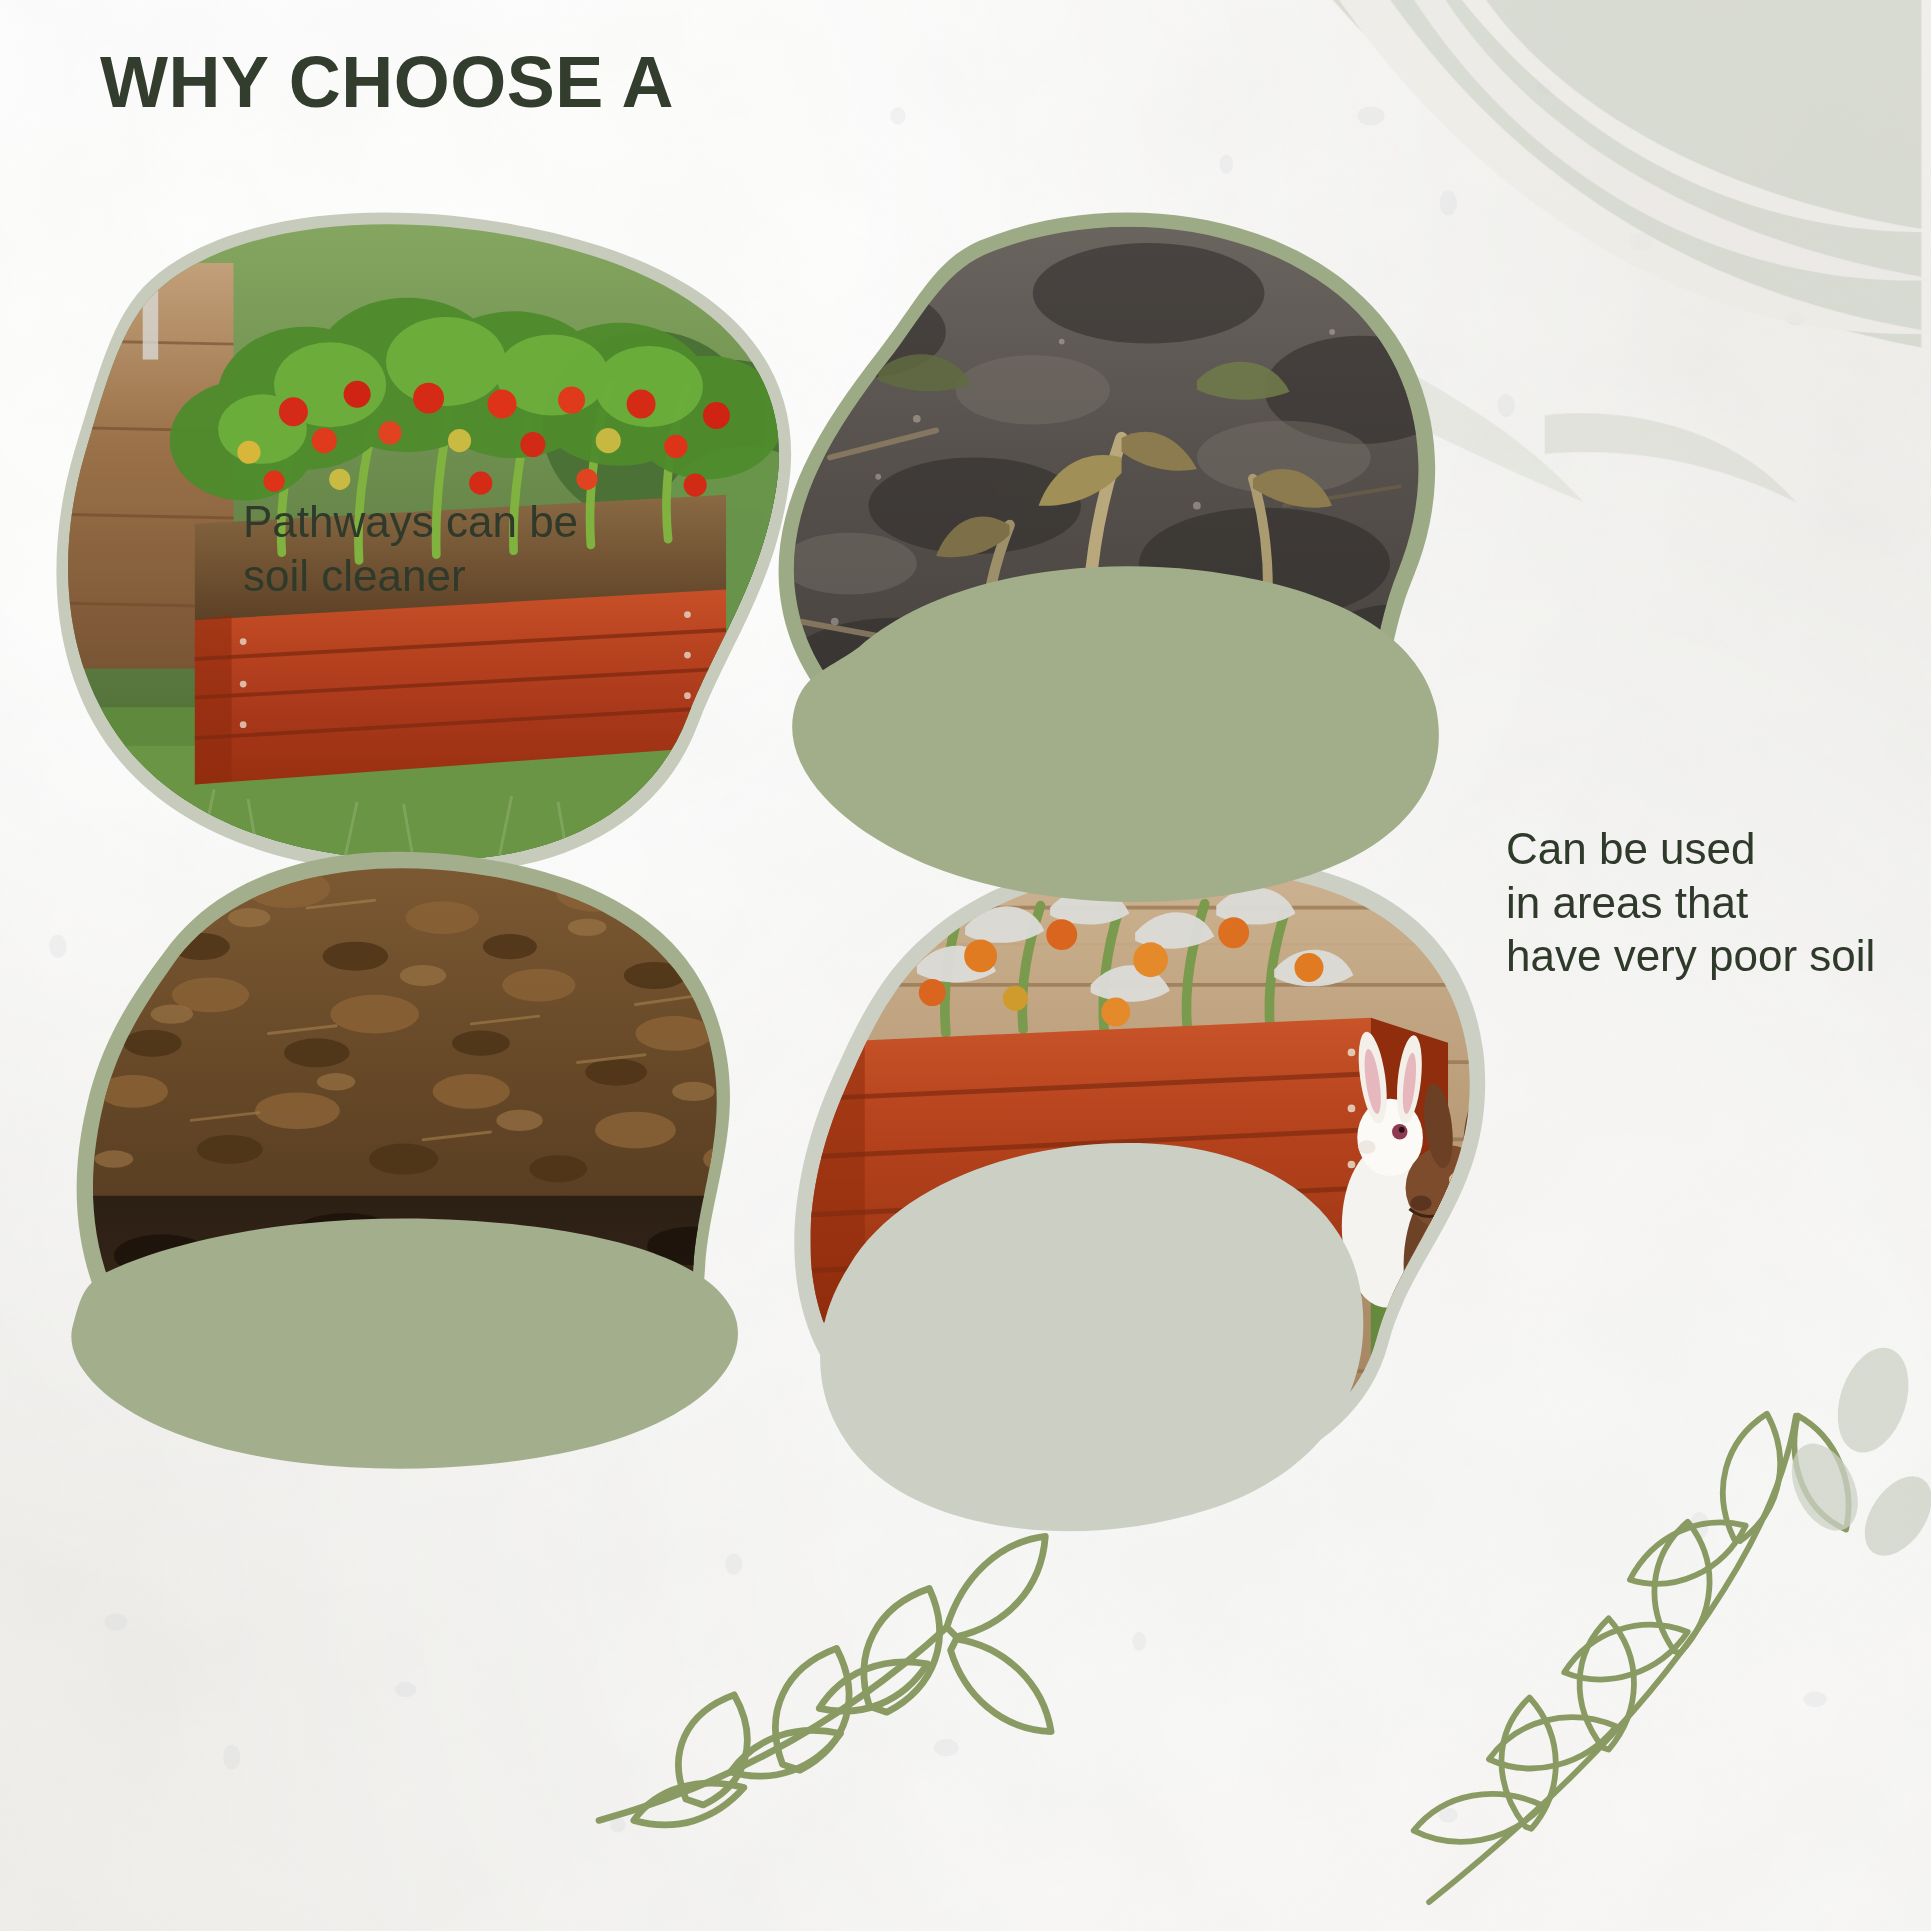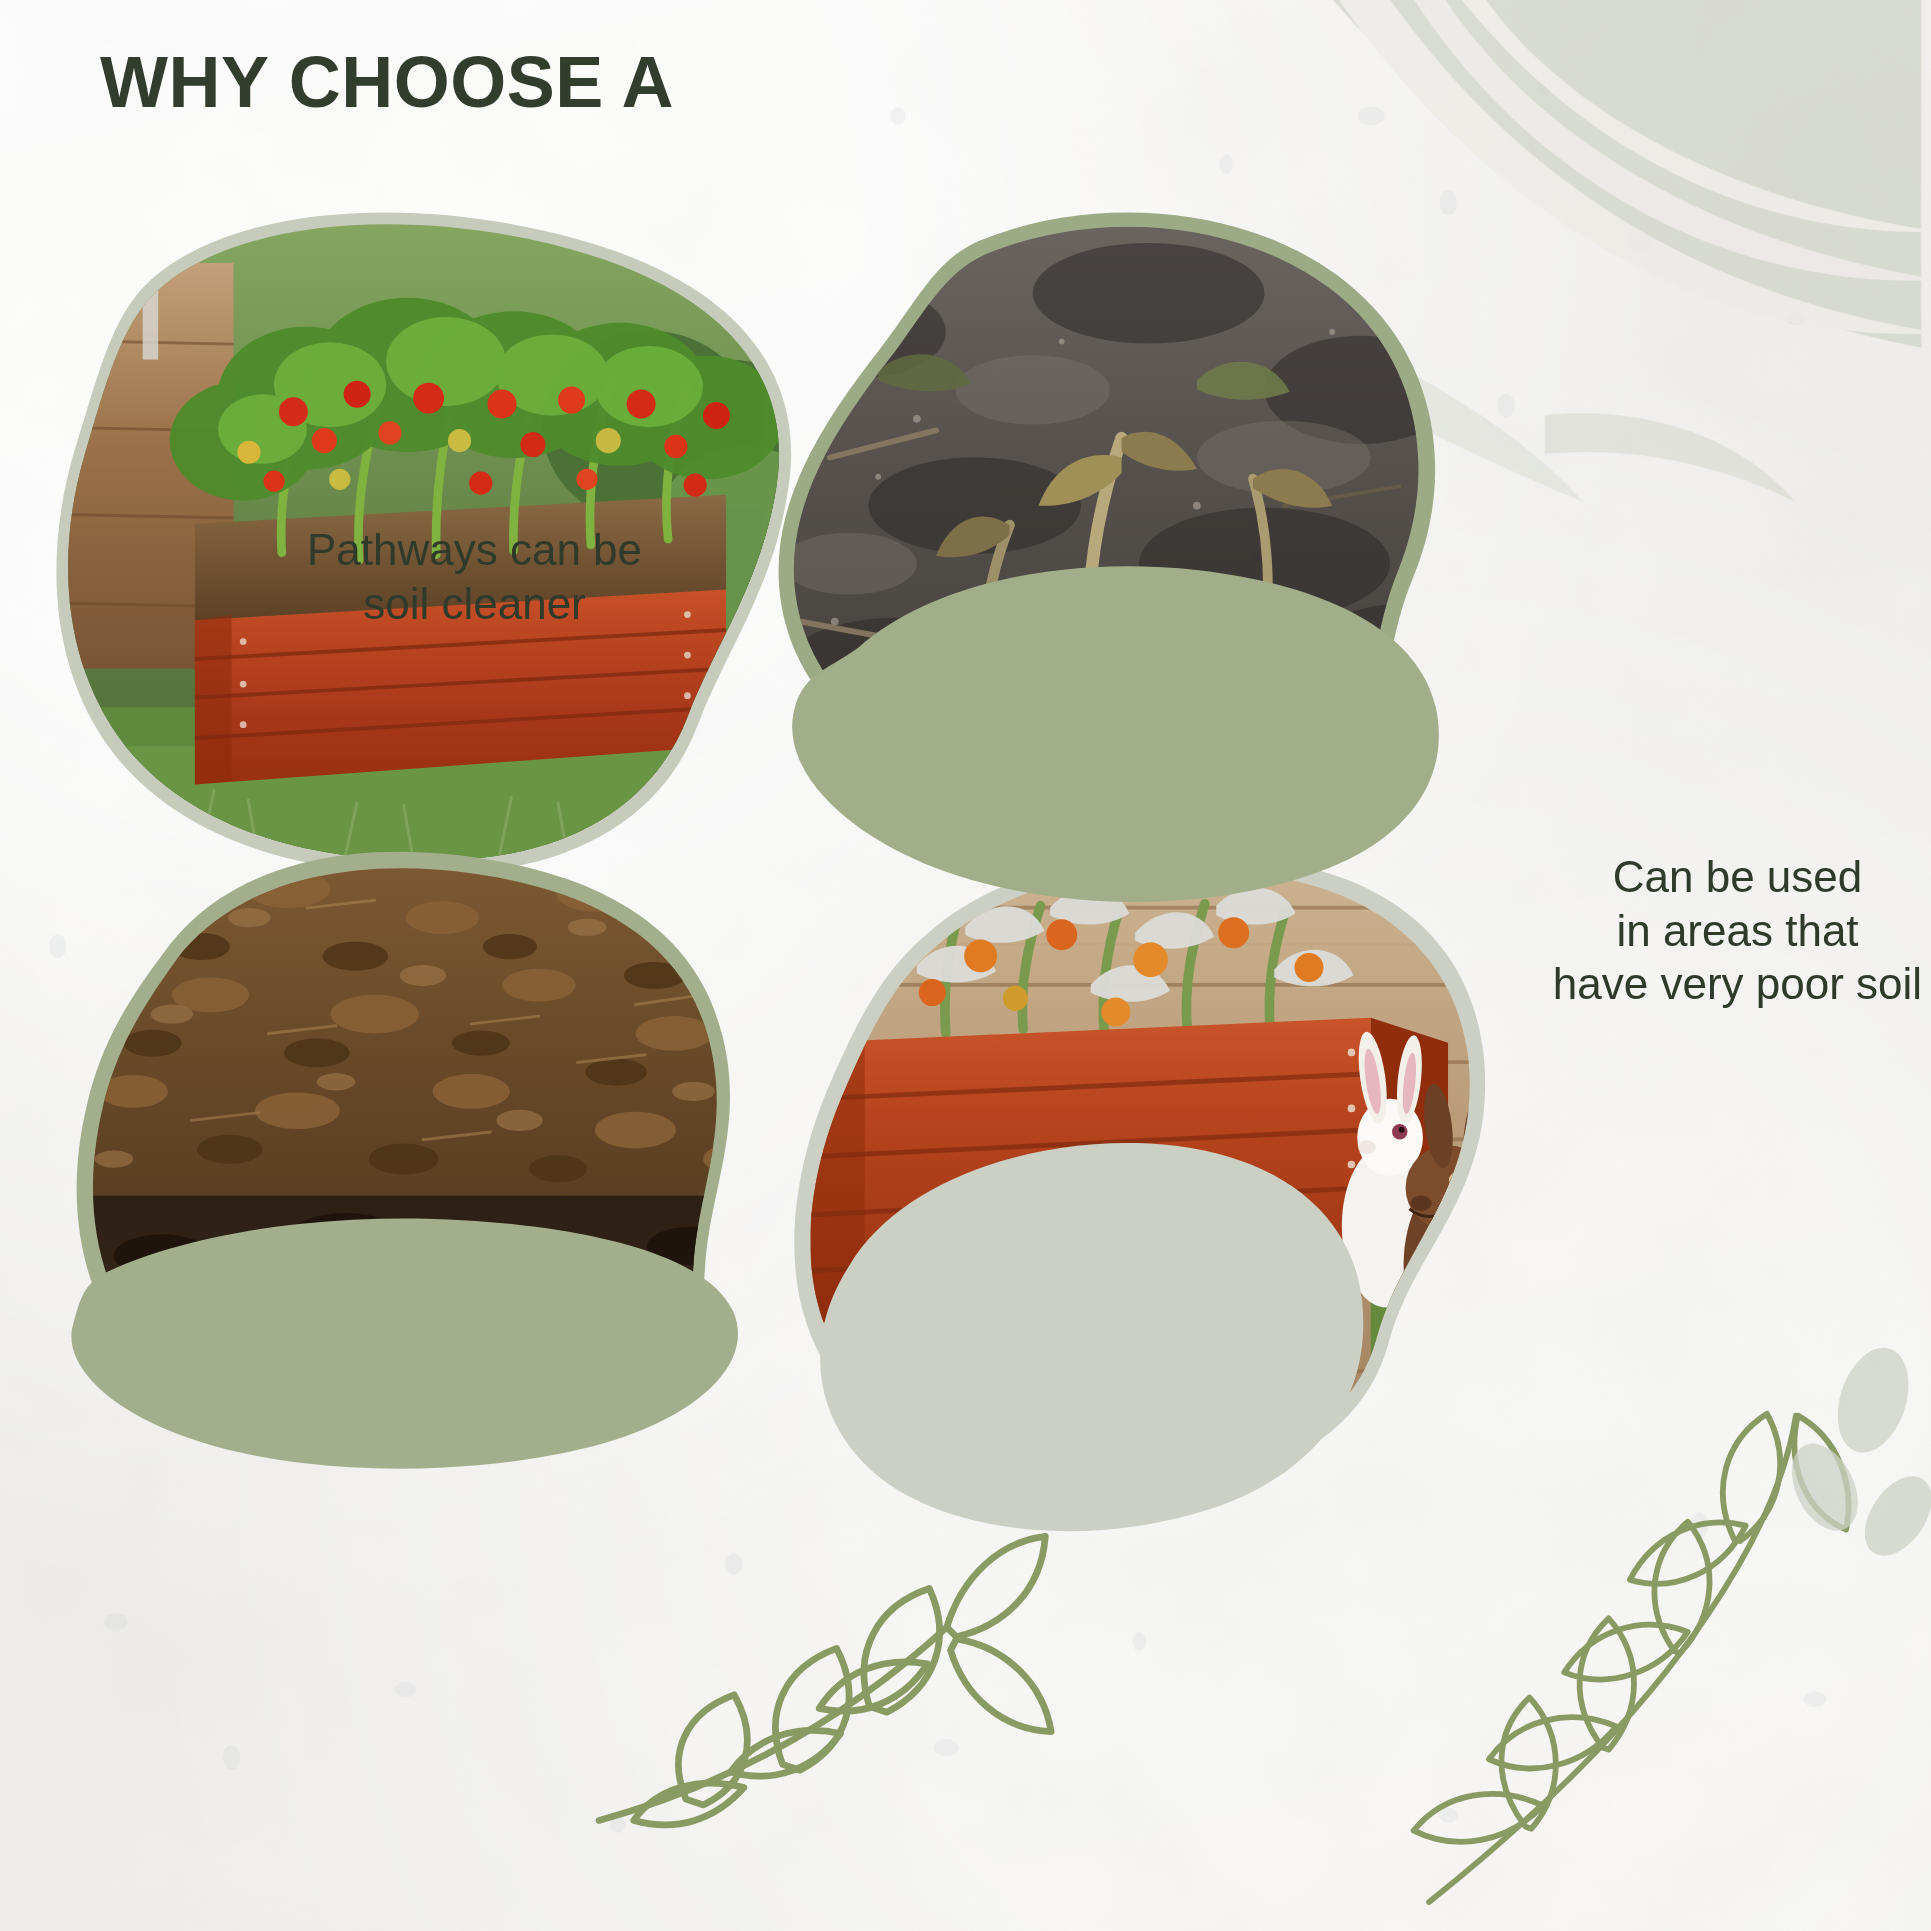--- a/index.html
+++ b/index.html
@@ -59,24 +59,23 @@
   
   .panel { position: absolute; z-index: 20; }
 
   .panel svg { position: absolute; inset: 0; overflow: visible; }
 
   .cap {
     position: absolute;
     color: #2f3a2b;
     font-size: 44px;
     line-height: 1.22;
-    text-align: center;
+    text-align: left;
     z-index: 6;
     pointer-events: none;
-    margin-top: 28px;
   }
   .cap .ln { display: block; white-space: nowrap; }
 
   
   #panel-pathways  { left: 50px;   top: 205px;  width: 792px;  height: 676px; }
   #panel-poorsoil  { left: 743px;  top: 216px;  width: 705px;  height: 637px; }
   #panel-soiltypes { left: 56px;   top: 850px;  width: 705px;  height: 666px; }
   #panel-kidspets  { left: 772px;  top: 840px;  width: 734px;  height: 695px; }
 
   #cap-pathways  { left: 193px; top: 290px; width: 463px; }

